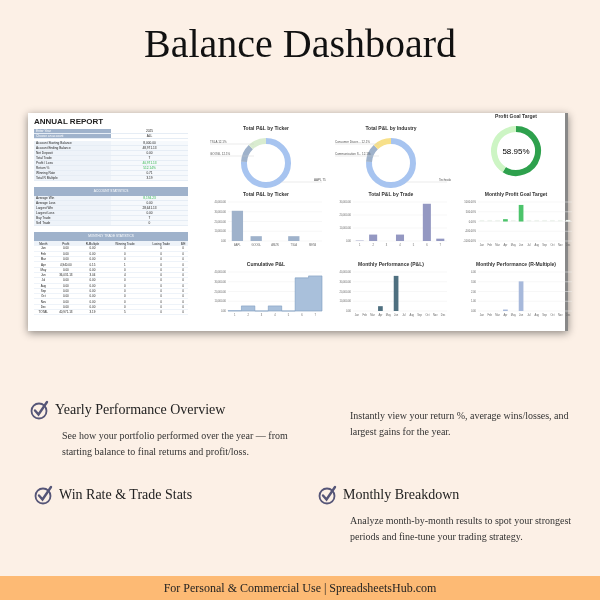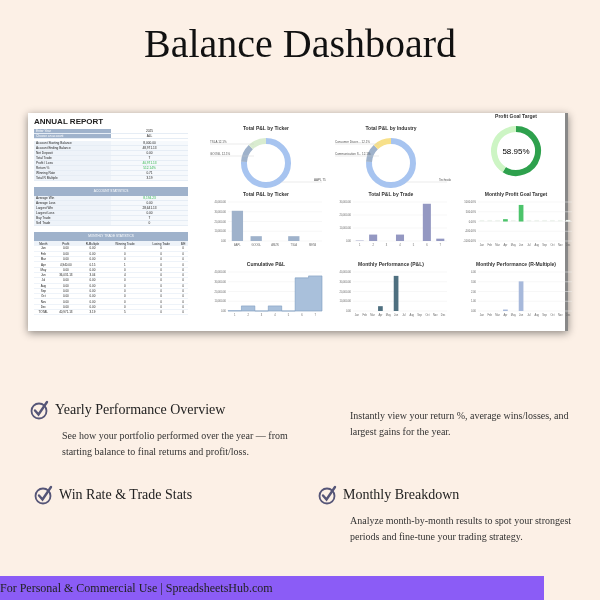--- a/index.html
+++ b/index.html
@@ -21,21 +21,21 @@
 .mtable th{text-align:center;font-weight:normal;height:5px;background:#eef3f9}
 .mtable td{text-align:center;height:5.3px;border-bottom:1px solid #eef3f9}
 .chart{position:absolute;width:120px;height:68px}
 .ctitle{font-size:5px;font-weight:bold;text-align:center;color:#333}
 .chart svg{position:absolute;left:0;top:8px}
 .features{position:absolute;top:400px;left:0;width:600px}
 .feat{position:absolute;width:270px}
 .feat .h{display:flex;align-items:center;font-size:14px;color:#222}
 .feat .h span.ic{width:20px;height:20px;margin-right:5px;display:inline-block}
 .feat p{font-size:10px;line-height:16px;margin-left:32px;margin-top:8px;color:#333}
-.footer{position:absolute;left:0;top:576px;width:544px;height:24px;background:#8b5cf6;text-align:left;font-size:12px;line-height:24px;color:#222}
+.footer{position:absolute;left:0;top:576px;width:600px;height:24px;background:#fdba74;text-align:center;font-size:12px;line-height:24px;color:#222}
 </style>
 </head>
 <body>
 
 <div class="title">Balance Dashboard</div>
 
 <div class="sheet">
   <div class="report">
     <div class="rtitle">ANNUAL REPORT</div>
     <div class="kv sel">

